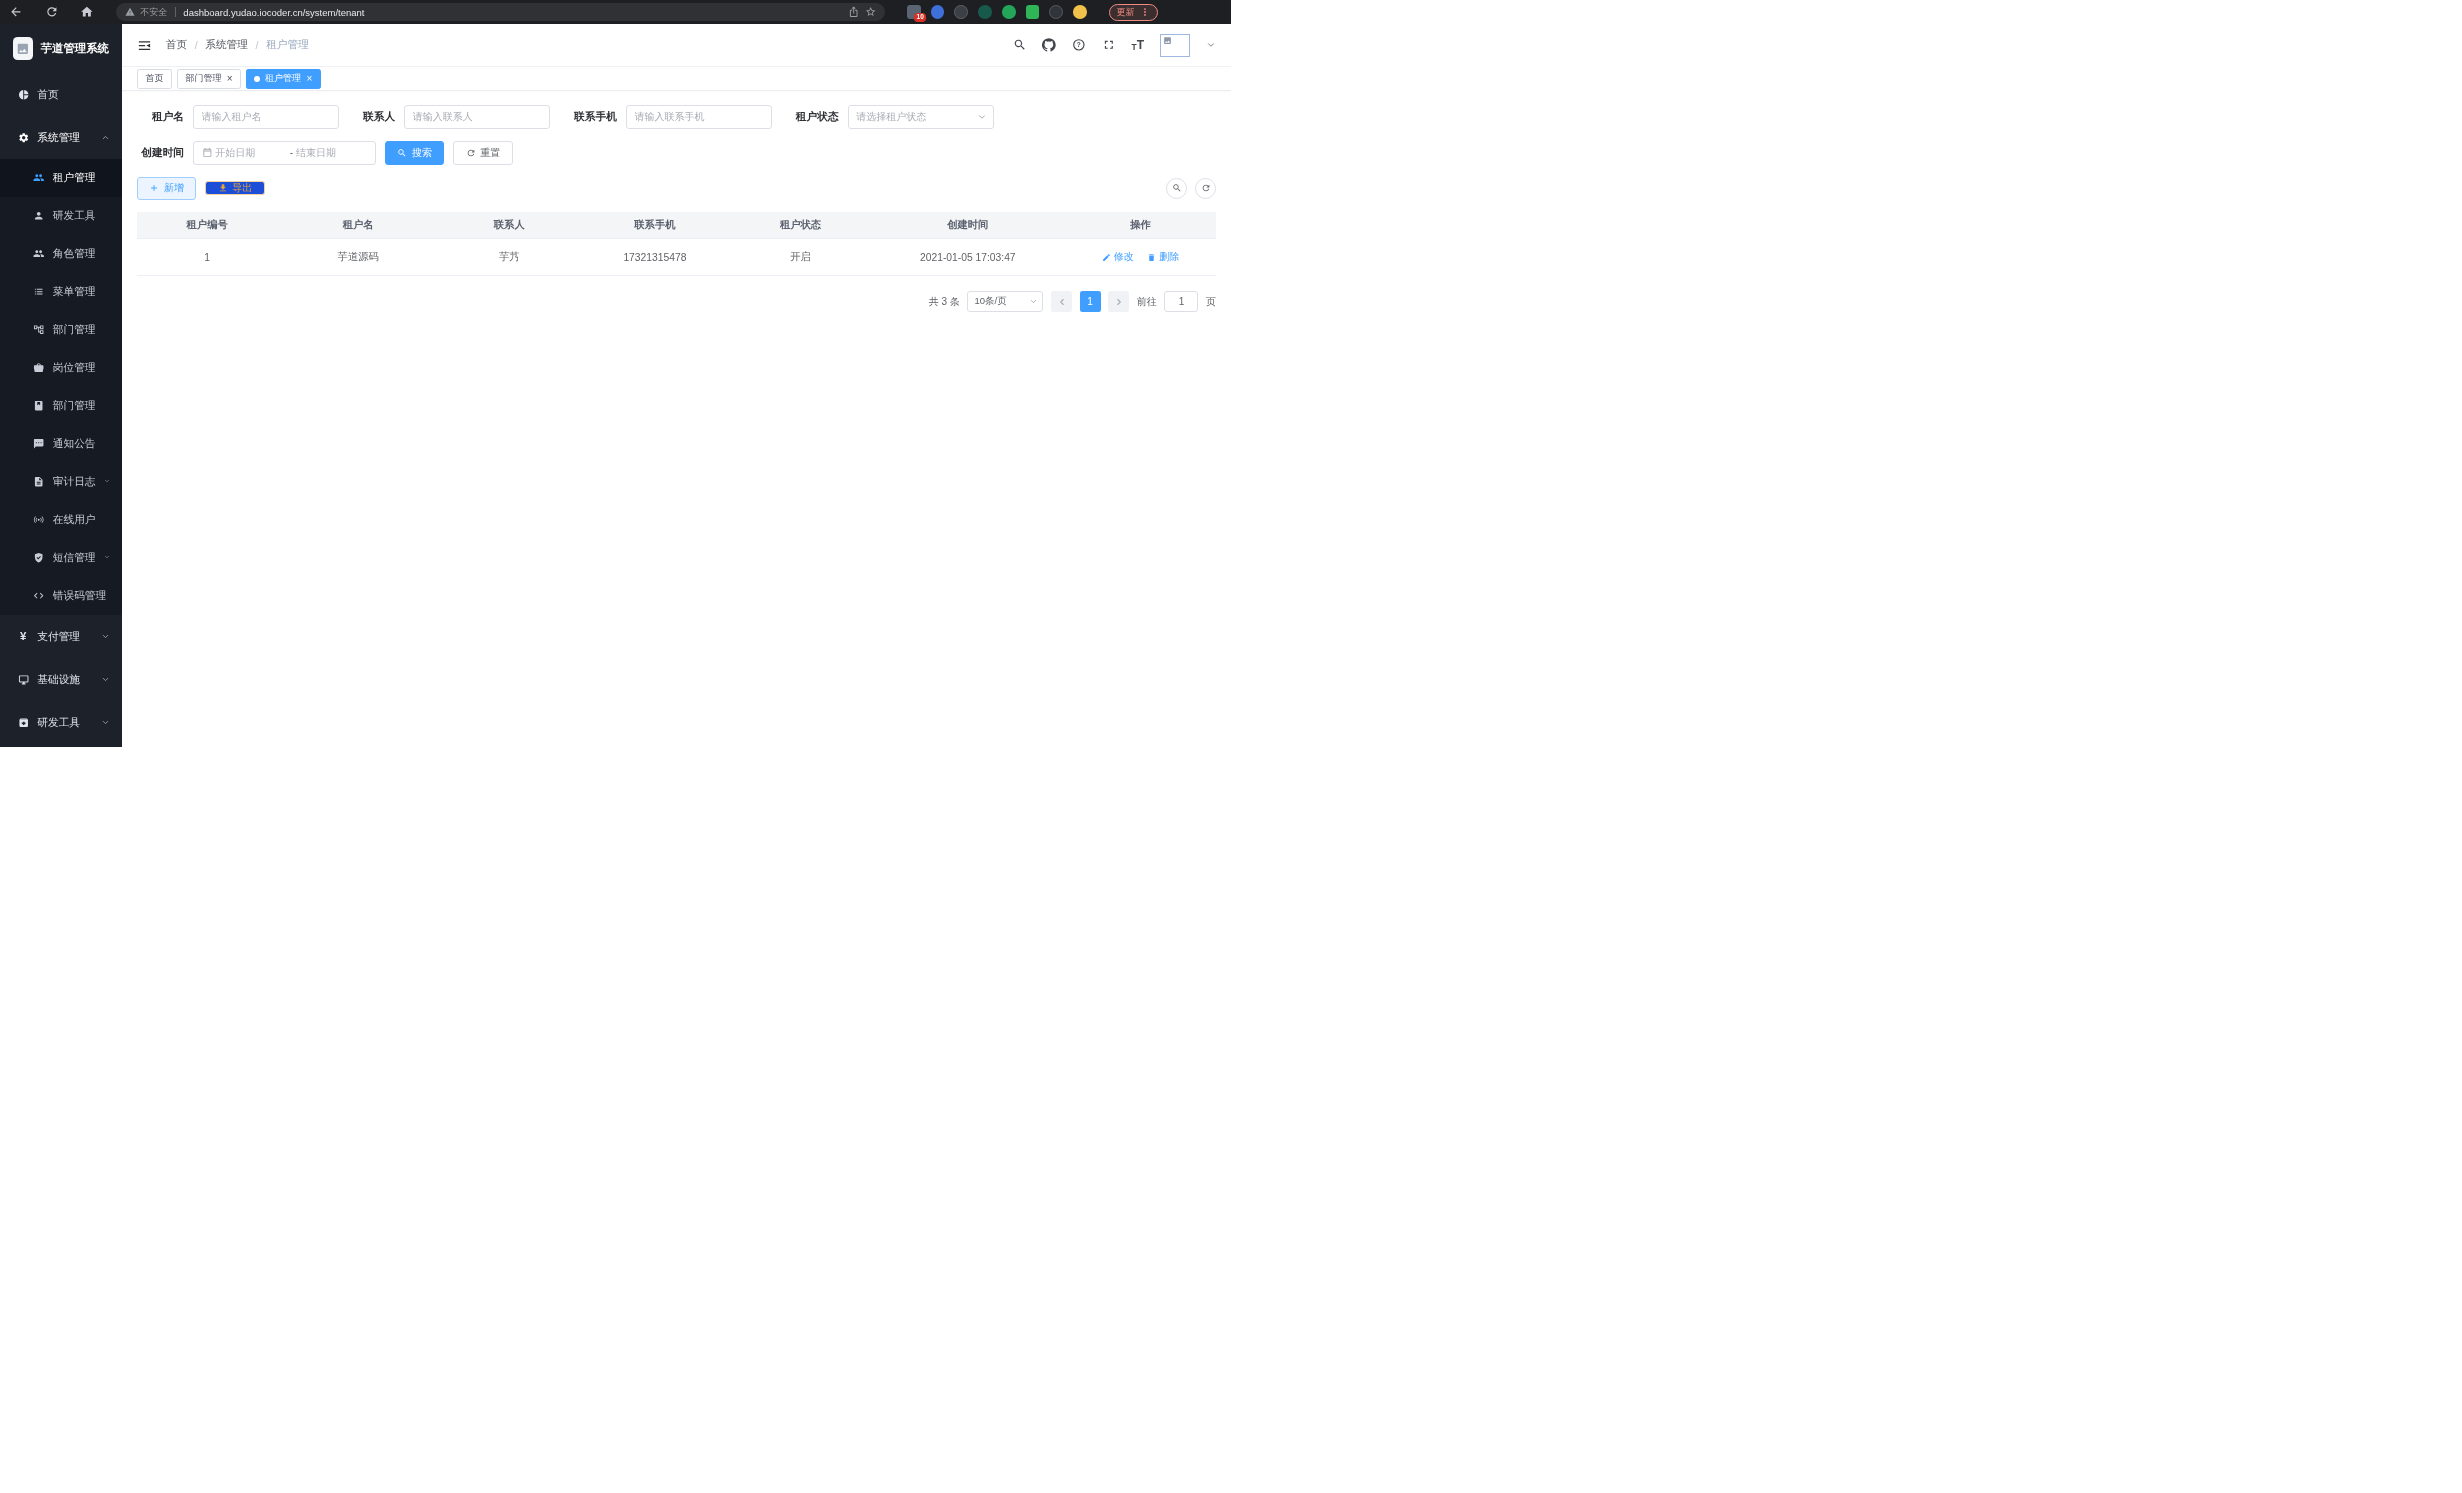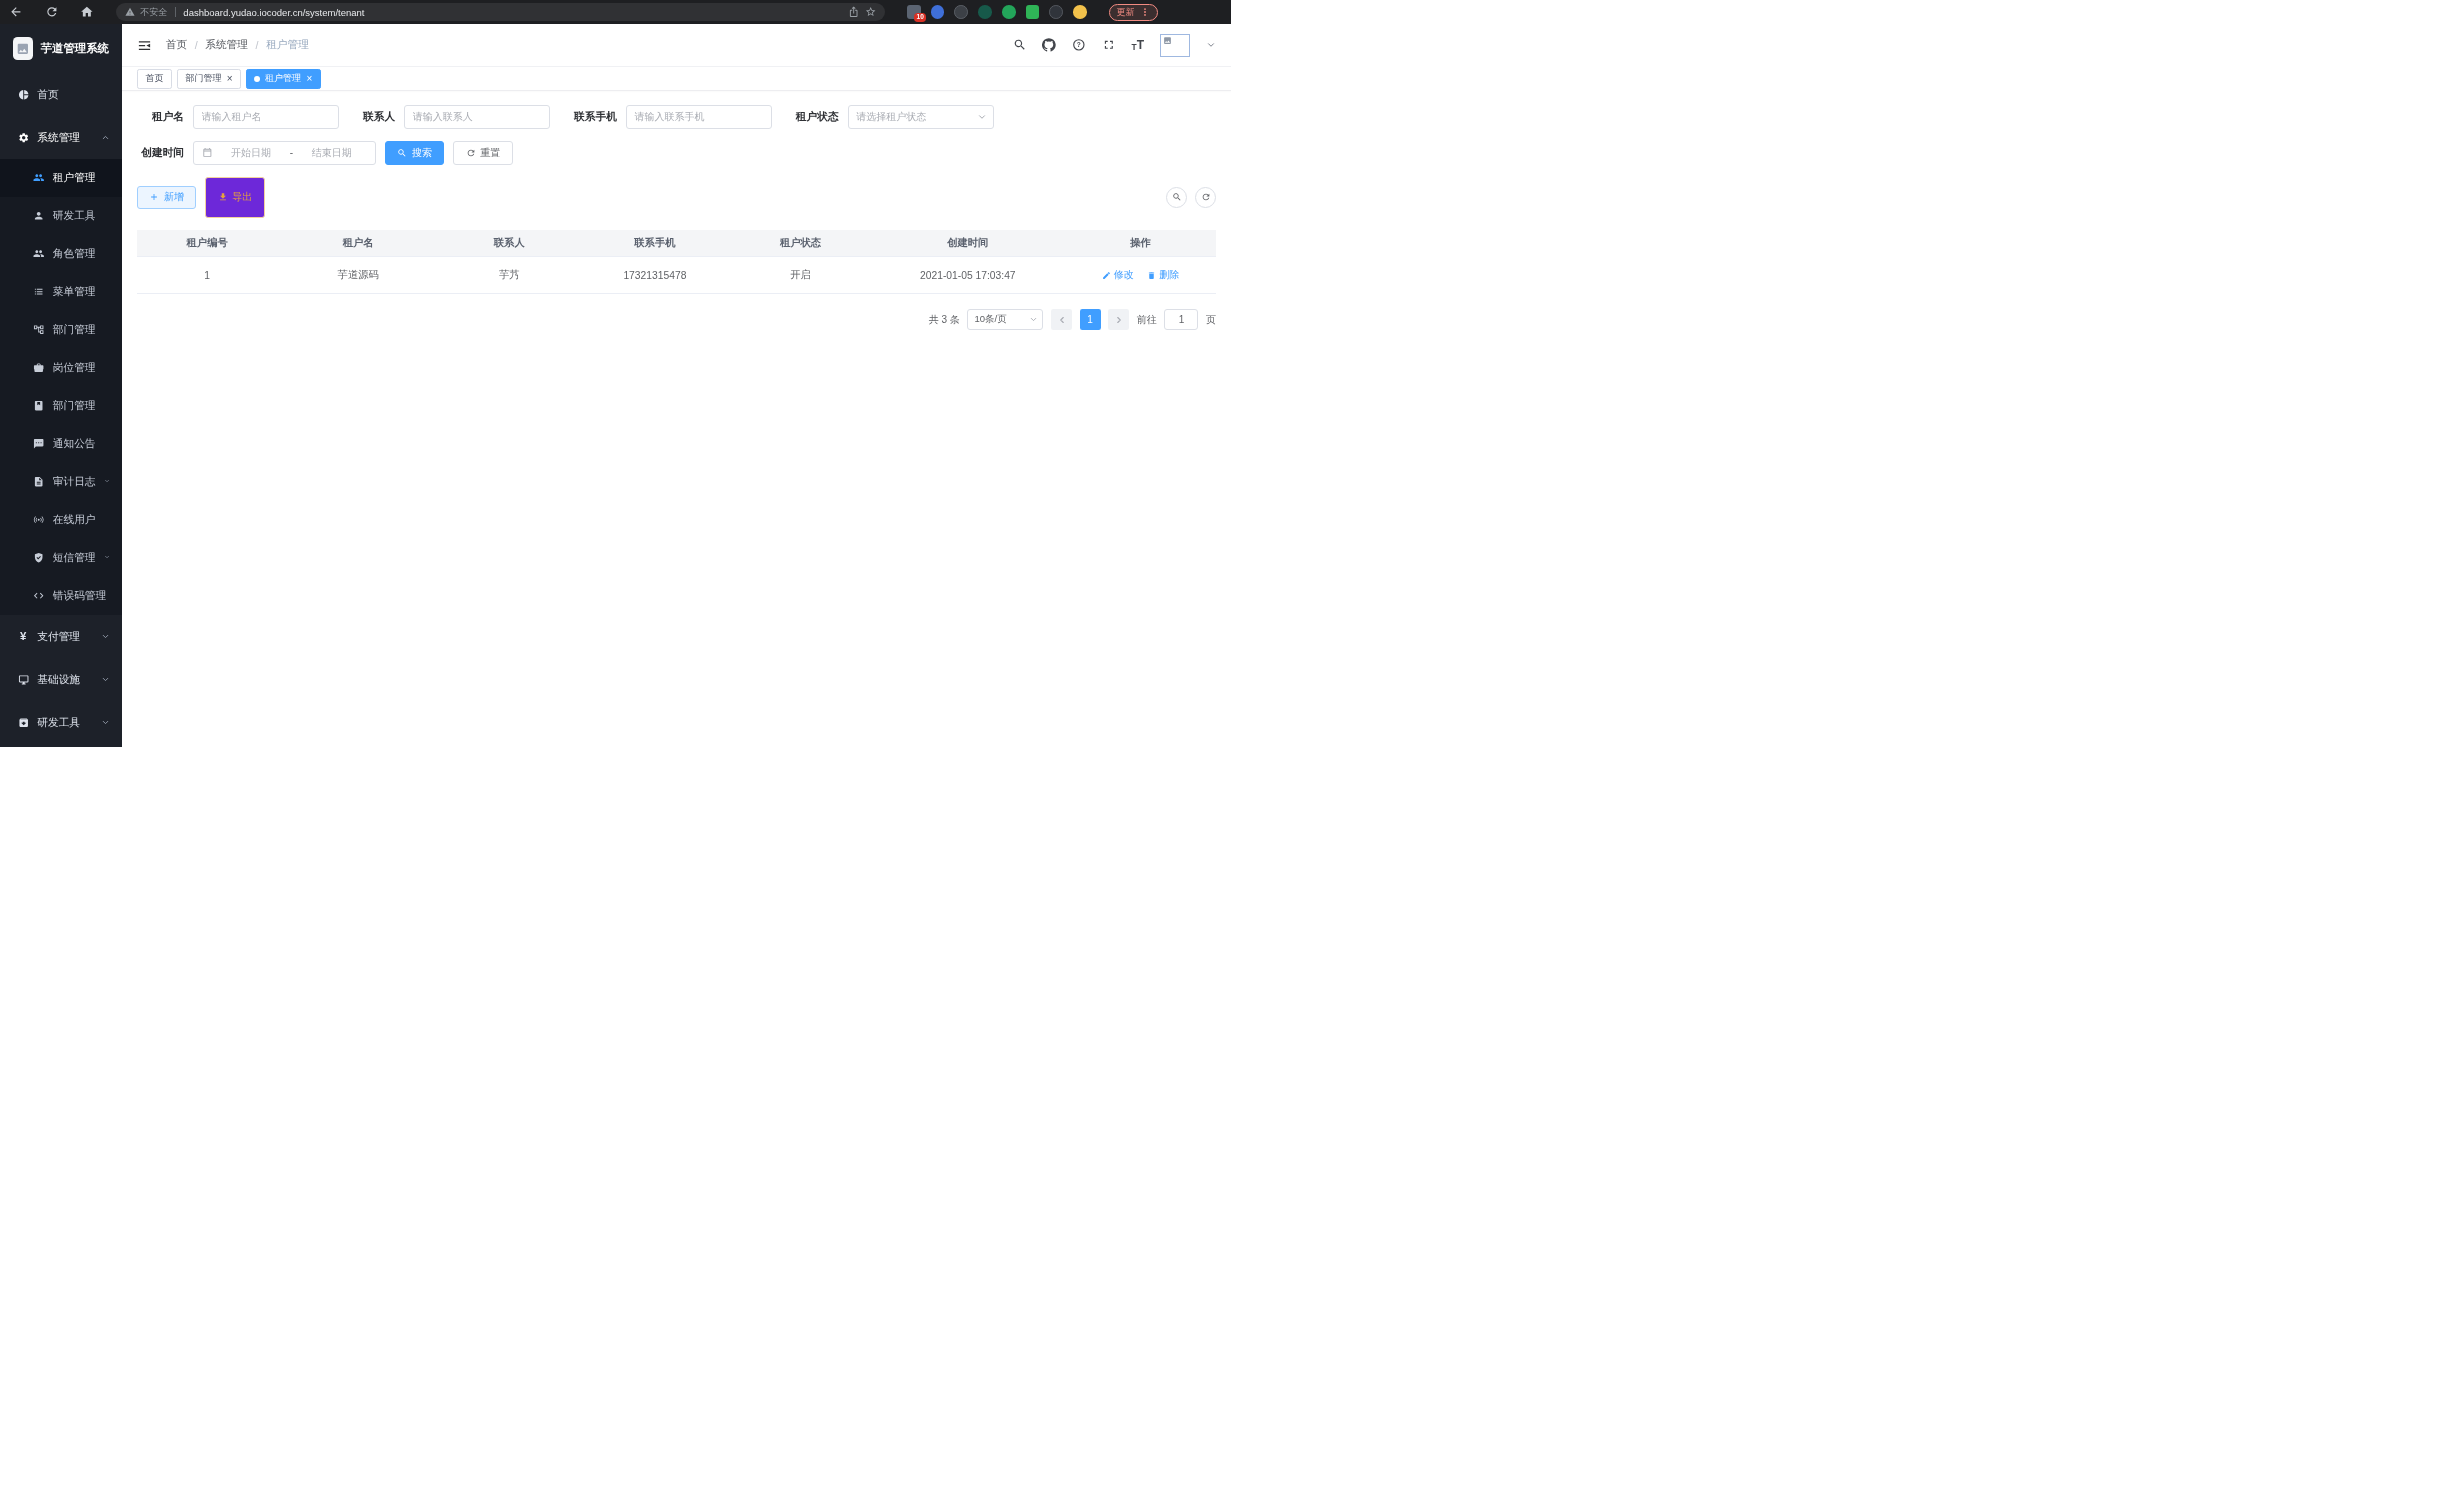--- a/index.html
+++ b/index.html
@@ -75,28 +75,28 @@
   .flabel{font-size:10.7px;font-weight:600;color:#2f3135;margin-right:9px;white-space:nowrap}
   .flabel.w{width:47px;text-align:right}
   .inp{width:146px;height:24px;border:0.8px solid #dcdfe6;border-radius:3px;padding:0 7.6px;font-size:10px;color:#606266;outline:none;
     font-family:"Liberation Sans","DejaVu Sans",sans-serif;background:#fff}
   .inp::placeholder{color:#a8abb2}
   .sel{width:146px;height:24px;border:0.8px solid #dcdfe6;border-radius:3px;padding:0 6px 0 7.6px;display:flex;align-items:center;cursor:pointer;background:#fff}
   .sel .ph{font-size:10px;color:#a8abb2;flex:1;white-space:nowrap}
   .sel .chevd{width:10px;height:10px;color:#a8abb2}
   .dr{width:183px;height:24px;border:0.8px solid #dcdfe6;border-radius:3px;display:flex;align-items:center;padding:0 7.6px;gap:3px;background:#fff;cursor:pointer}
   .dr .cal{width:10.7px;height:10.7px;color:#a8abb2;flex:0 0 auto}
-  .dr .dph{flex:1;text-align:center;font-size:10px;color:#a8abb2;white-space:nowrap}
+  .dr .dph{flex:1;text-align:left;font-size:10px;color:#a8abb2;white-space:nowrap}
   .dr .dsep{font-size:10px;color:#606266}
   .btn{height:24px;display:inline-flex;align-items:center;gap:4.6px;padding:0 11.4px;border-radius:3px;font-size:10px;cursor:pointer;border:0.8px solid transparent;white-space:nowrap}
   .btn svg{width:10px;height:10px}
   .btn.primary{background:#409eff;border-color:#409eff;color:#fff;margin-left:9px}
   .btn.plain{background:#fff;border-color:#dcdfe6;color:#606266;margin-left:9px}
   .btn.soft-primary{background:#ecf5ff;border-color:#a0cfff;color:#409eff;height:23px}
-  .btn.soft-warning{background:#6d28d9;border-color:#f3d19e;color:#e6a23c;height:41px;margin-left:9px}
+  .btn.soft-warning{background:#1d4ed8;border-color:#f3d19e;color:#e6a23c;height:14px;margin-left:9px}
 
   .toolbar{display:flex;align-items:center;margin:1.5px 0 12px}
   .tool-right{margin-left:auto;display:flex;gap:7.6px}
   .circ{width:21px;height:21px;border-radius:50%;border:0.8px solid #dcdfe6;background:#fff;display:flex;align-items:center;justify-content:center;color:#606266;cursor:pointer}
   .circ svg{width:10px;height:10px}
 
   table{width:100%;border-collapse:collapse;table-layout:fixed}
   th{background:#f4f5f7;height:27px;font-size:10.3px;font-weight:700;color:#5a616e;text-align:center;border-bottom:0.8px solid #ebeef5}
   td{height:37px;font-size:10.3px;color:#606266;text-align:center;border-bottom:0.8px solid #ebeef5;background:#fff;white-space:nowrap;overflow:hidden}
   .op a{display:inline-flex;align-items:center;gap:3px;color:#409eff;font-size:10px;cursor:pointer;text-decoration:none}

